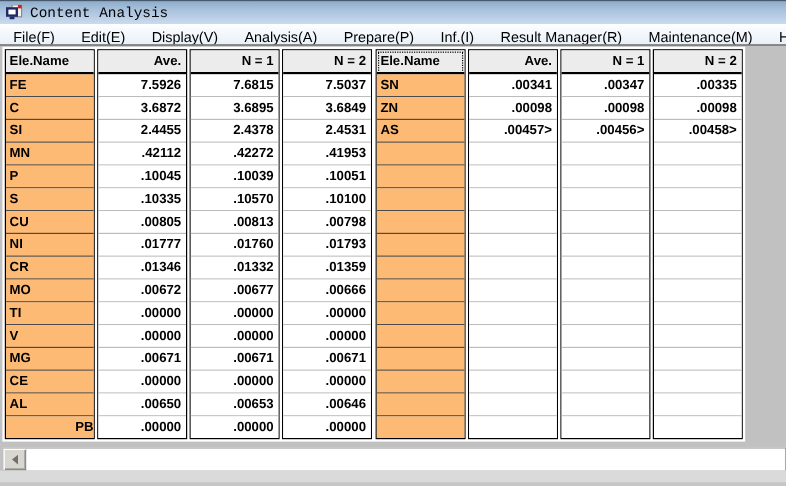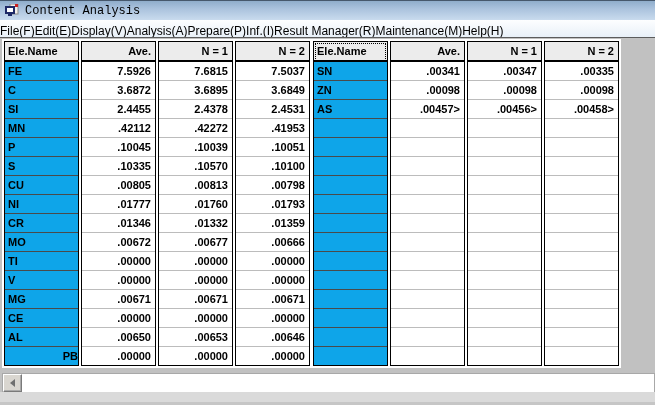--- a/index.html
+++ b/index.html
@@ -15,21 +15,21 @@
   }
   .app-icon { width:14px; height:13px; margin:0 6px 0 5px; }
   .title-text { font-size:12px; color:#000;font-family:Liberation Mono, monospace; }
 
   
   .menubar {
     position:absolute; left:0; top:20px; width:655px; height:21px;
     background:linear-gradient(to bottom,#fdfeff 0%,#eef4fa 60%,#e2ecf6 100%);
     display:flex; align-items:center;
   }
-  .menu-item { padding:0 0; font-size:12px; color:#000; white-space:nowrap; cursor:default; }
+  .menu-item { padding:0 11px; font-size:12px; color:#000; white-space:nowrap; cursor:default; }
 
   
   .client {
     position:absolute; left:0; top:37px; width:655px; height:364px;
     background:#c1c1c1; border-top:1px solid #5c5c5c;
   }
   .bottom-strip { position:absolute; left:0; bottom:0; width:655px; height:10px; background:#dadada; }
 
   
   .tables { position:absolute; left:2px; top:1px; display:flex; gap:3px; background:#ffffff; padding:2px; }
@@ -37,21 +37,21 @@
   .col { width:73px; border:1px solid #000; background:#fff; }
   .cell {
     height:18px; line-height:18px; font-size:11px; font-weight:bold;
     white-space:nowrap; overflow:hidden; color:#000;
   }
   .head {
     text-align:center; background:#ececec; border-bottom:2px solid #000;
   }
   .head.focused { outline:1px dotted #000; outline-offset:-2px; }
   .name-col .cell { text-align:left; padding-left:3px; width:70px; }
-  .name-col .cell:not(.head) { background:#0ea5e9; border-bottom:1px solid #4a4a4a; }
+  .name-col .cell:not(.head) { background:#fdba74; border-bottom:1px solid #4a4a4a; }
   .val-col .cell { text-align:right; padding-right:4px; width:69px; }
   .val-col .cell:not(.head) { background:#ffffff; border-bottom:1px solid #bcbcbc; }
   .col .cell:last-child { border-bottom:none;text-align:right; }
 
   
   .hscroll {
     position:absolute; left:2px; top:335px; width:651px; height:18px;
     background:#ffffff; border:1px solid #a8a8a8; display:flex; align-items:stretch;
   }
   .scroll-btn {

